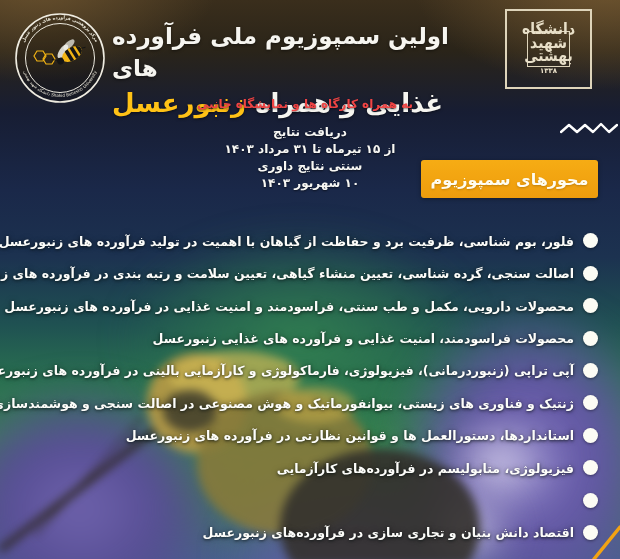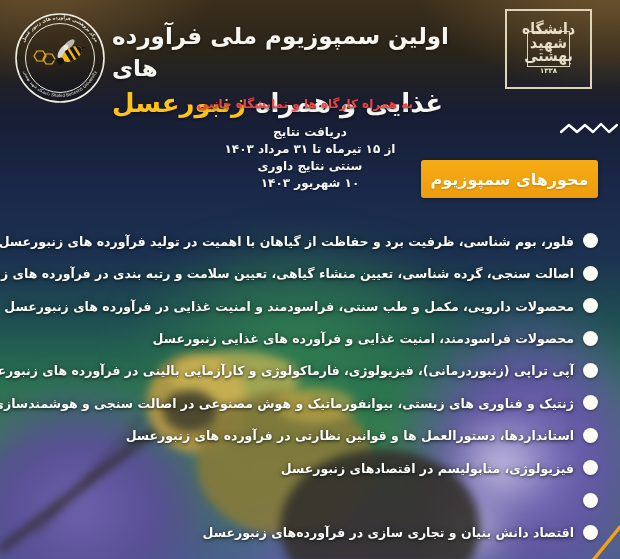--- a/index.html
+++ b/index.html
@@ -172,21 +172,21 @@
     <li class="topic">
         <span class="dot"></span>
         <span class="topic-text">ژنتیک و فناوری های زیستی، بیوانفورماتیک و هوش مصنوعی در اصالت سنجی و هوشمندسازی</span>
       </li>
     <li class="topic">
         <span class="dot"></span>
         <span class="topic-text">استانداردها، دستورالعمل ها و قوانین نظارتی در فرآورده های زنبورعسل</span>
       </li>
     <li class="topic">
         <span class="dot"></span>
-        <span class="topic-text">فیزیولوژی، متابولیسم در اقتصاد‌های زنبورعسل</span>
+        <span class="topic-text">فیزیولوژی، متابولیسم در فرآورده‌های کارآزمایی</span>
       </li>
     <li class="topic">
         <span class="dot"></span>
       </li>
     <li class="topic">
         <span class="dot"></span>
         <span class="topic-text">اقتصاد دانش بنیان و تجاری سازی در فرآورده‌های زنبورعسل</span>
       </li>
   </ul>
 

